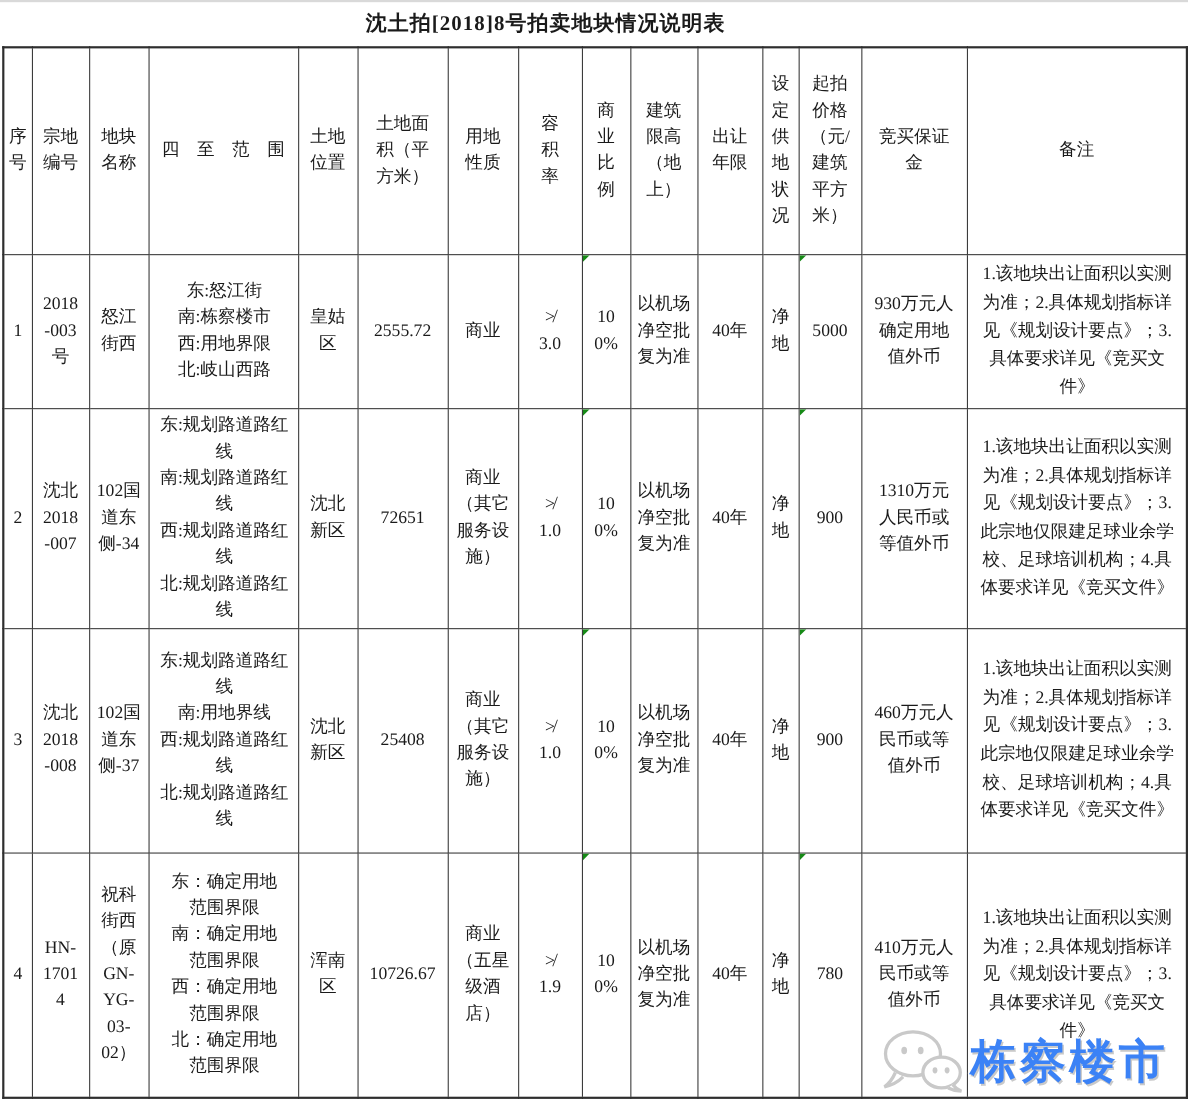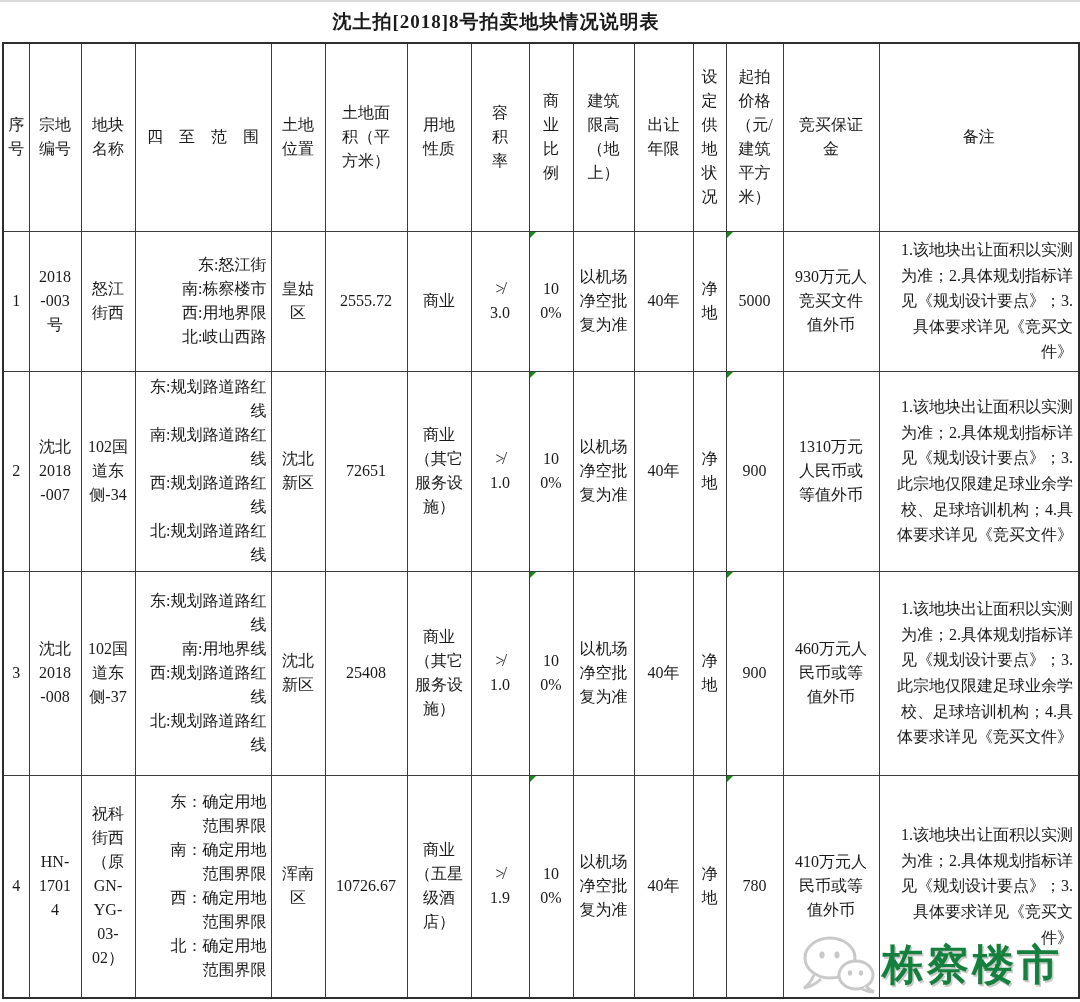--- a/index.html
+++ b/index.html
@@ -26,38 +26,38 @@
     border:1px solid var(--grid,#3c3c3c);
     font-weight:normal;
     font-size:16px;line-height:1.5;
     text-align:center;vertical-align:middle;
     padding:2px 3px;
     white-space:pre-line;
     word-break:break-all;
     position:relative;
     overflow:hidden;
   }
-  table.land td.left{text-align:right;padding-left:6px;padding-right:4px;}
+  table.land td.left{text-align:center;padding-left:6px;padding-right:4px;}
   table.land td.remarks{line-height:1.6;padding-left:6px;padding-right:5px;}
   table.land td.gmark::before{
     content:"";position:absolute;top:0;left:0;width:0;height:0;
     border-left:6px solid var(--gmark,#168a16);
     border-bottom:6px solid transparent;
   }
   .watermark{
     position:absolute;right:18px;bottom:6px;
     display:flex;align-items:center;gap:4px;
     pointer-events:none;
     color:var(--wm,#c9c9c9);
   }
   .wm-icon{display:inline-block;width:78px;height:62px;}
   .wm-icon svg{width:100%;height:100%;}
   .wm-text{
     font-size:42px;letter-spacing:3px;font-weight:bold;
-    color:#15803d;
+    color:#3b82f6;
     text-shadow:1.5px 1.5px 0 var(--wm,#c9c9c9), -1px -1px 0 #ffffff;
   }
 </style>
 </head>
 <body>
 
 <div class="top-edge"></div>
 
 <div class="doc-title">沈土拍[2018]8号拍卖地块情况说明表</div>
 
@@ -142,21 +142,21 @@
         <td>2555.72</td>
         <td>商业</td>
         <td>≯
 3.0</td>
         <td class="gmark">100%</td>
         <td>以机场净空批复为准</td>
         <td>40年</td>
         <td>净地</td>
         <td class="gmark">5000</td>
         <td>930万元人
-竞买文件
+确定用地
 值外币</td>
         <td class="left remarks">1.该地块出让面积以实测为准；2.具体规划指标详见《规划设计要点》；3.具体要求详见《竞买文件》</td>
       </tr>
       <tr style="height: 200px;">
         <td>2</td>
         <td>沈北
 2018
 -007</td>
         <td>102国
 道东

